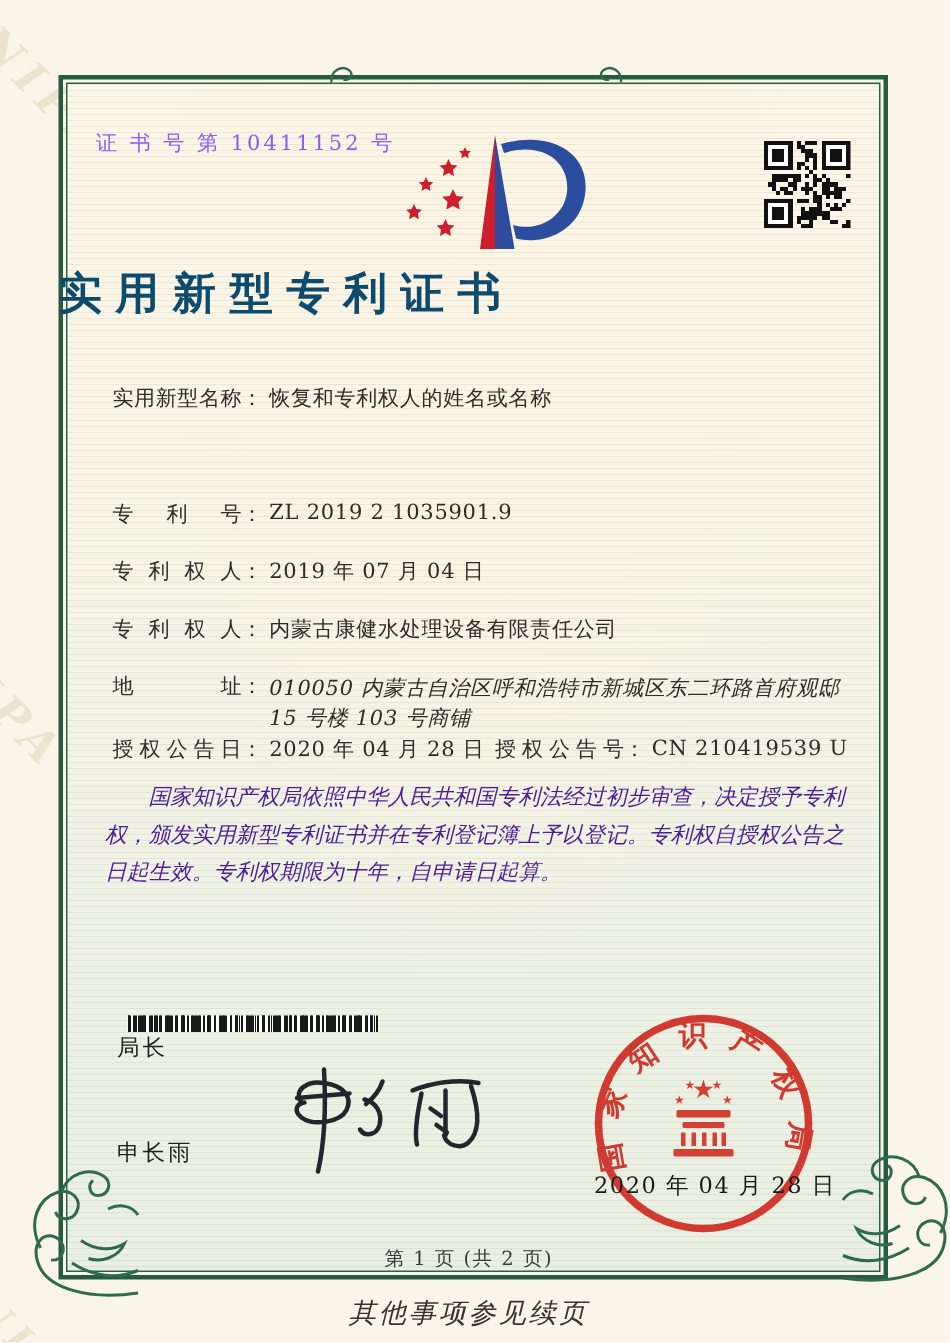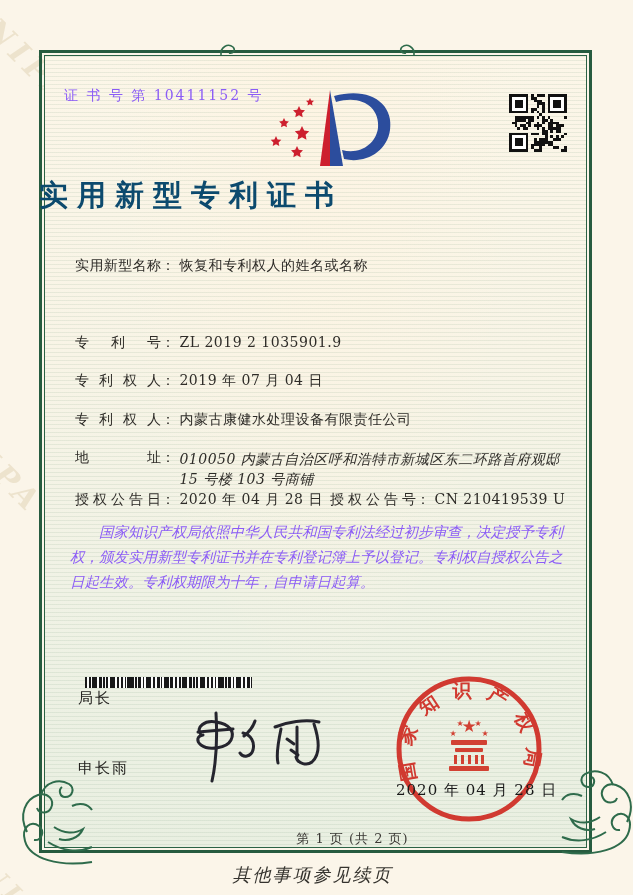--- a/index.html
+++ b/index.html
@@ -20,29 +20,29 @@
   .cert-no{font-size:14px;letter-spacing:2px;color:#8b5cf6;}
   .title{left:39px;top:176px;width:547px;text-align:left;font-size:29px;font-weight:bold;
          letter-spacing:9px;color:#0c4a6e;}
   .row{position:absolute;left:75px;font-size:14px;white-space:nowrap;}
   .flabel{display:inline-block;width:86px;text-align:justify;text-align-last:justify;vertical-align:top;}
   .colon{display:inline-block;vertical-align:top;}
   .fvalue{display:inline-block;vertical-align:top;letter-spacing:0.5px;}
   .fvalue.wrap{white-space:normal;width:402px;line-height:20px;font-style:italic;}
   .grant-right{position:absolute;left:255px;top:0;}
   .paras{position:absolute;left:70px;top:520px;width:496px;font-size:14.5px;line-height:25px;
-         font-style:italic;color:#8b5cf6;}
+         font-style:italic;color:#4c1d95;}
   .paras p{margin:0;text-indent:2em;}
   .barcode{position:absolute;left:85px;top:677px;width:167px;height:11px;background:
      repeating-linear-gradient(90deg,#191919 0 1.5px,rgba(0,0,0,0) 1.5px 3.6px),
      repeating-linear-gradient(90deg,#191919 0 1px,rgba(0,0,0,0) 1px 5.3px),
      repeating-linear-gradient(90deg,#191919 0 2px,rgba(255,255,255,0.9) 2px 9px);}
   .signer{font-size:15px;letter-spacing:2px;color:#23221f;}
   .seal-date{font-size:15px;letter-spacing:1px;color:#191919;z-index:6;}
-  .pagenum{left:39px;top:830px;width:547px;text-align:center;font-size:13px;letter-spacing:1px;color:#3a3834;padding-left:40px;}
+  .pagenum{left:39px;top:830px;width:547px;text-align:center;font-size:13px;letter-spacing:1px;color:#3a3834;}
   .footnote{left:39px;top:863px;width:547px;text-align:center;font-size:18px;font-style:italic;
             letter-spacing:2px;color:#35332e;}
   svg{display:block;}
 </style>
 </head>
 <body>
 
 <div class="screen">
 
   <div class="wm" style="left:-18px;top:-10px;font-size:30px;">CNIPA</div>

